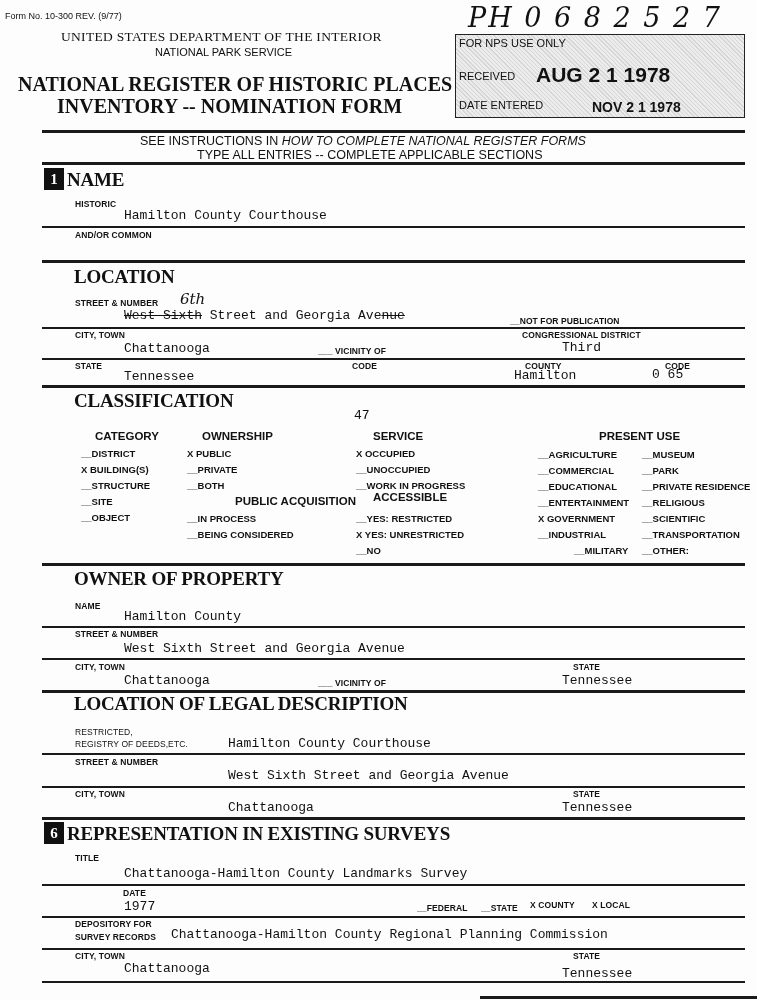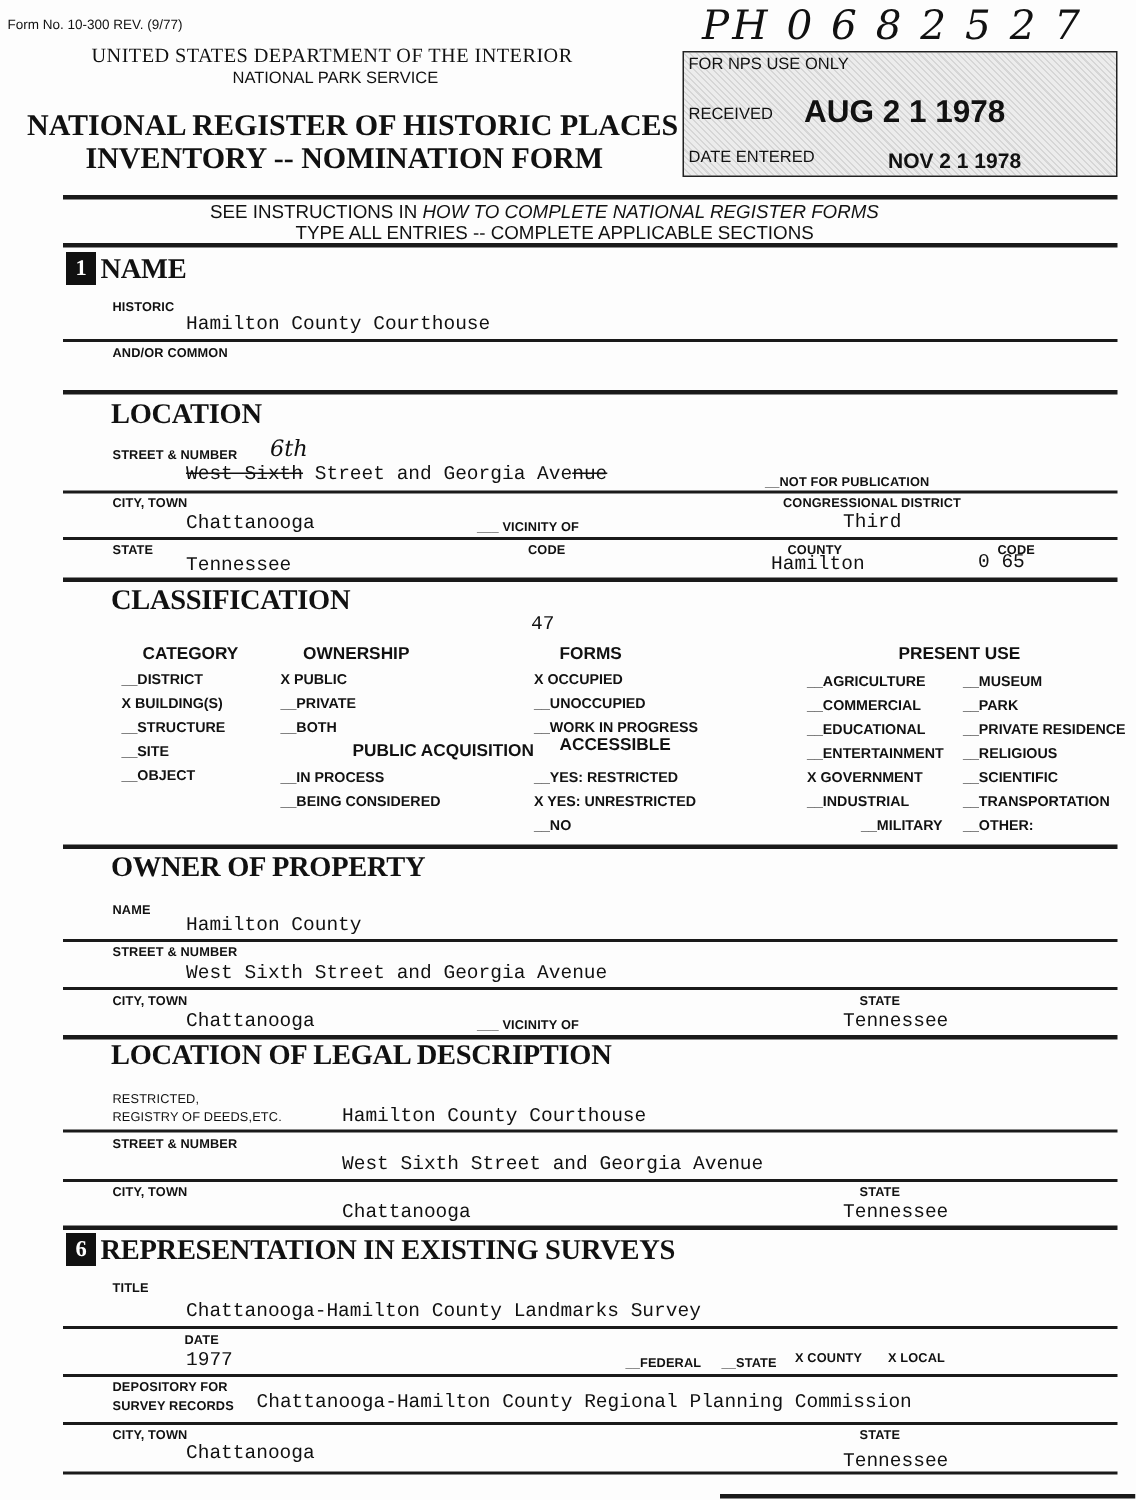--- a/index.html
+++ b/index.html
@@ -84,21 +84,21 @@
 <div class="abs cb" style="left:81px;top:512px;">__OBJECT</div>
 
 <div class="abs colhead" style="left:202px;top:430px;">OWNERSHIP</div>
 <div class="abs cb" style="left:187px;top:448px;">X PUBLIC</div>
 <div class="abs cb" style="left:187px;top:464px;">__PRIVATE</div>
 <div class="abs cb" style="left:187px;top:480px;">__BOTH</div>
 <div class="abs colhead" style="left:202px;top:495px;padding-left:33px;">PUBLIC ACQUISITION</div>
 <div class="abs cb" style="left:187px;top:513px;">__IN PROCESS</div>
 <div class="abs cb" style="left:187px;top:529px;">__BEING CONSIDERED</div>
 
-<div class="abs colhead" style="left:373px;top:430px;">FORMS</div>
+<div class="abs colhead" style="left:373px;top:430px;">SERVICE</div>
 <div class="abs cb" style="left:356px;top:448px;">X OCCUPIED</div>
 <div class="abs cb" style="left:356px;top:464px;">__UNOCCUPIED</div>
 <div class="abs cb" style="left:356px;top:480px;">__WORK IN PROGRESS</div>
 <div class="abs colhead" style="left:373px;top:491px;">ACCESSIBLE</div>
 <div class="abs cb" style="left:356px;top:513px;">__YES: RESTRICTED</div>
 <div class="abs cb" style="left:356px;top:529px;">X YES: UNRESTRICTED</div>
 <div class="abs cb" style="left:356px;top:545px;">__NO</div>
 
 <div class="abs colhead" style="left:599px;top:430px;">PRESENT USE</div>
 <div class="abs cb" style="left:538px;top:449px;">__AGRICULTURE</div>

